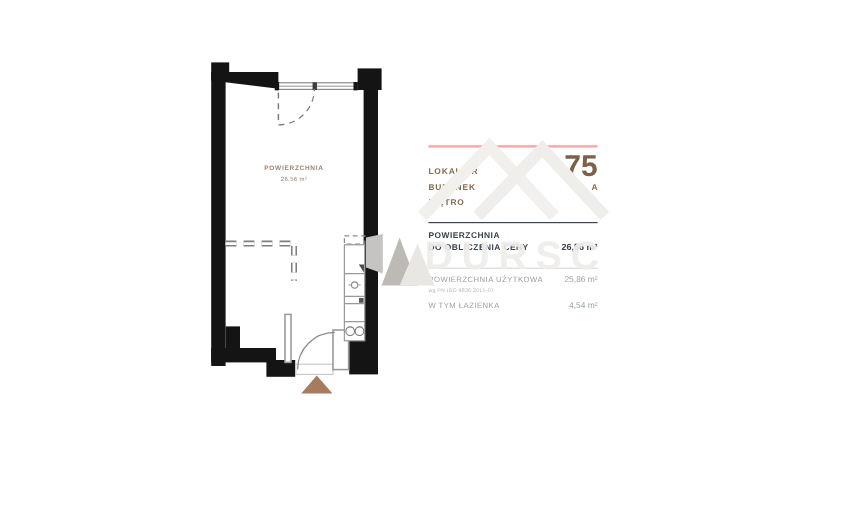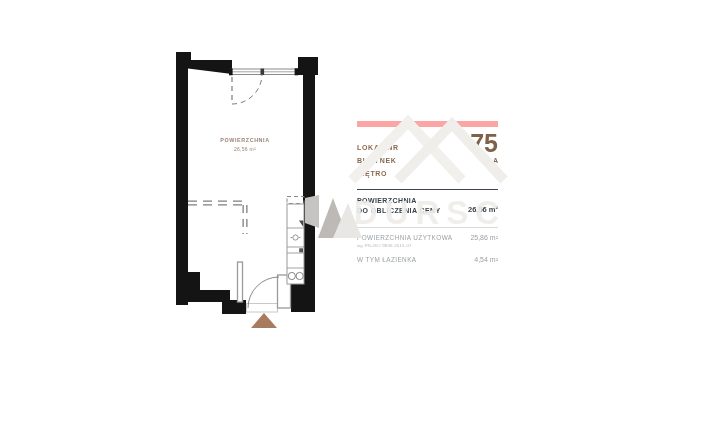--- a/index.html
+++ b/index.html
@@ -4,21 +4,21 @@
 <style>
   html,body{margin:0;padding:0;background:#ffffff;}
   body{font-family:"Liberation Sans", sans-serif; -webkit-font-smoothing:antialiased;}
   .stage{position:relative;width:710px;height:424px;background:#fff;overflow:hidden;}
 
   
   .plan-svg{position:absolute;left:0;top:0;z-index:1;}
 
   
   .panel{position:absolute;left:357px;top:121px;width:141px;z-index:2;
-         border-top:6px solid #fca5a5;padding-top:3px;color:#85644a;}
+         border-top:2px solid #fca5a5;padding-top:3px;color:#85644a;}
   .row{display:flex;justify-content:space-between;align-items:center;}
   .row-lokal{align-items:flex-end;height:24px;}
   .lbl{font-size:7px;font-weight:bold;letter-spacing:.7px;color:#8a6a4e;text-transform:uppercase;}
   .row-lokal .lbl{margin-bottom:3px;}
   .big-num{font-size:25px;line-height:22px;font-weight:bold;color:#7d6149;}
   .row-small{height:13px;}
   .val-small{font-size:7px;font-weight:bold;color:#8a6a4e;}
   .rule-dark{border:none;border-top:1.6px solid #3d4650;margin:9px 0 0 0;}
   .rule-light{border:none;border-top:1px solid #d9d9d9;margin:6px 0 0 0;}
   .price-block{display:flex;justify-content:space-between;align-items:flex-end;padding:6px 0 6px 0;}

